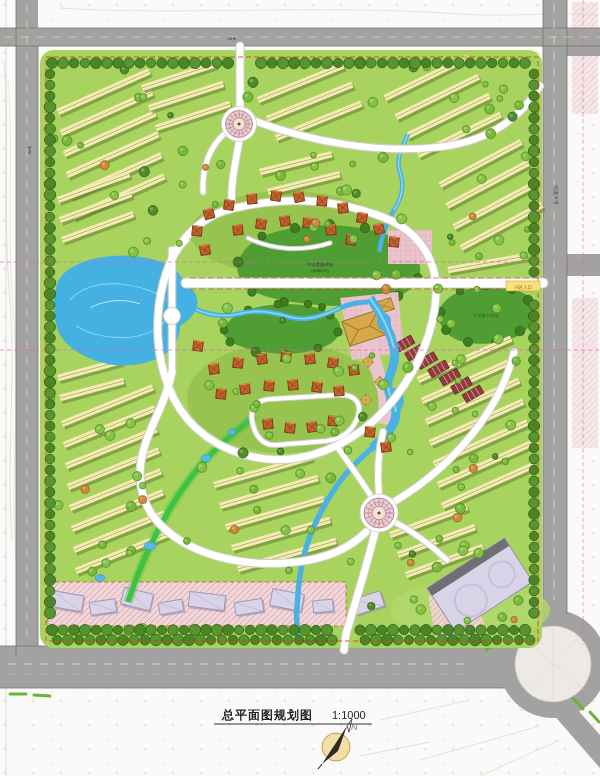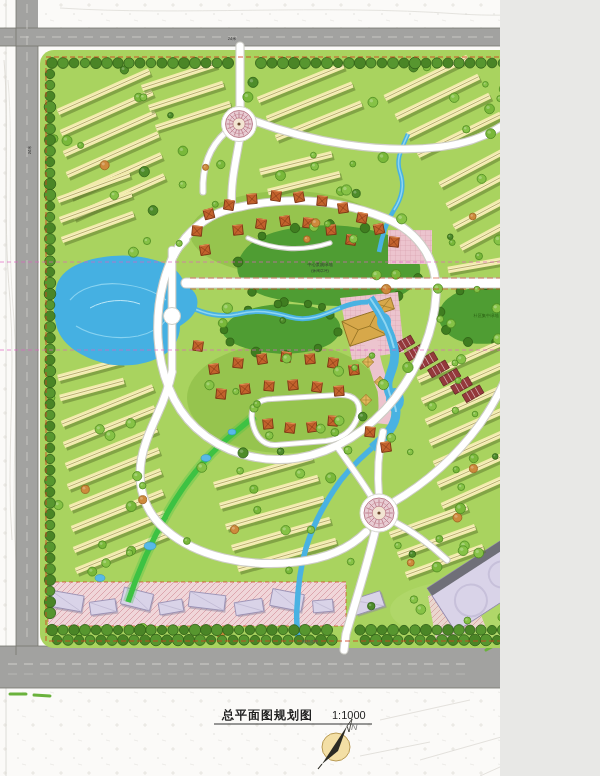--- a/index.html
+++ b/index.html
@@ -1,16 +1,16 @@
 <!DOCTYPE html>
 <html><head>
 <meta charset="utf-8">
 <style>
   html,body{margin:0;padding:0;background:#e8e8e6;}
-  .canvas{position:relative;width:500px;height:776px;background:#be185d;overflow:hidden;
+  .canvas{position:relative;width:600px;height:776px;background:#be185d;overflow:hidden;
           font-family:"Liberation Sans",sans-serif;}
   svg{display:block;}
   svg text{font-family:"Liberation Sans",sans-serif;}
   .title-text{font-weight:bold;letter-spacing:1px;}
 </style>
 </head>
 <body>
 
 <div class="canvas">
 <svg id="plan" width="600" height="776" viewBox="0 0 600 776">

